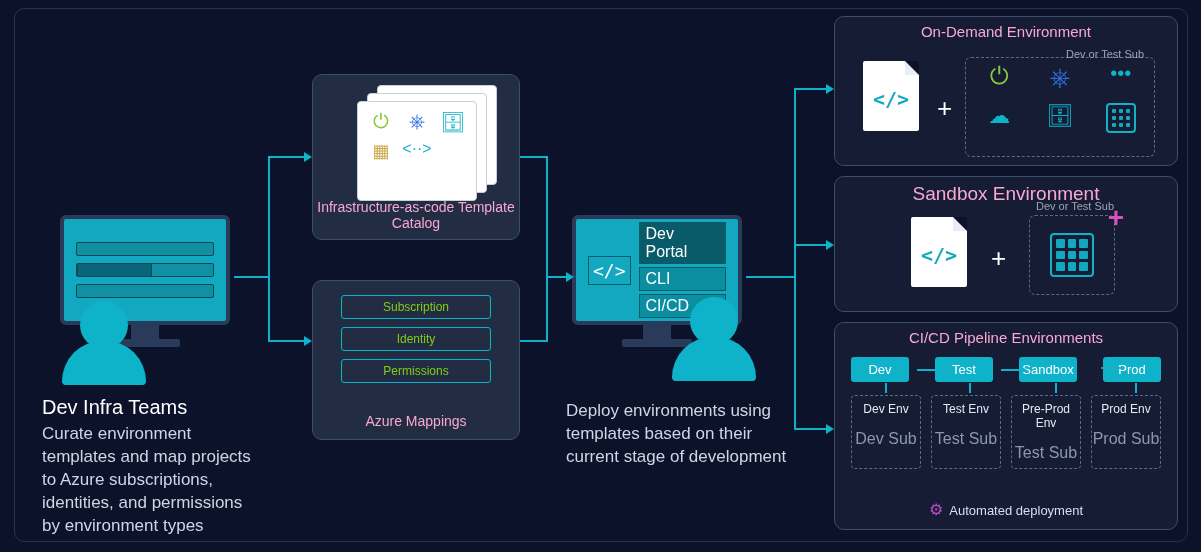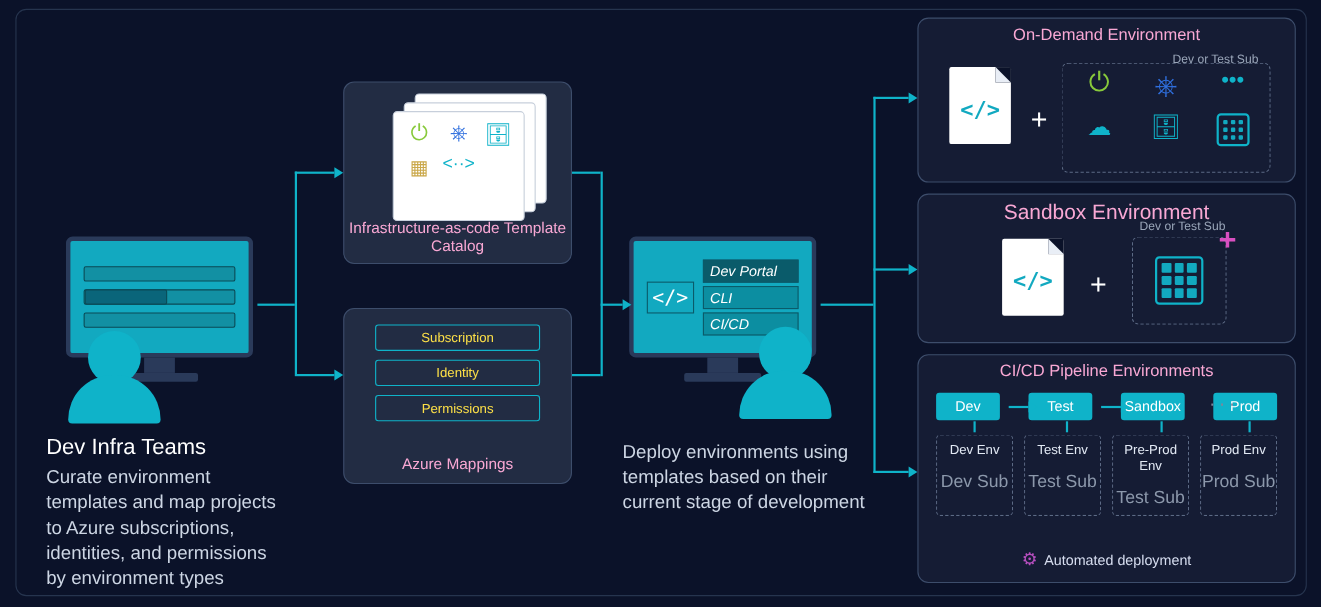--- a/index.html
+++ b/index.html
@@ -16,21 +16,21 @@
   position: absolute;
   border: 1px solid #3d4d6b;
   border-radius: 10px;
   background: rgba(40,50,75,0.35);
 }
 .box.light { background: rgba(55,65,90,0.55); }
 .label { color: #f9a8d4; font-size: 14px; text-align: center; }
 .small { font-size: 11px; color: #9aa6b9; text-align: center; }
 .title-white { color: #ffffff; font-size: 20px; }
 .desc { color: #cdd6e4; font-size: 17px; line-height: 1.35; }
-.chip-outline { border: 1px solid #0fb3c9; color: #fde047; font-size: 12px; text-align: center; padding: 4px 6px; border-radius: 3px; }
+.chip-outline { border: 1px solid #0fb3c9; color: #84cc16; font-size: 12px; text-align: center; padding: 4px 6px; border-radius: 3px; }
 .stage { background: #0fb3c9; color: #fff; font-size: 13px; text-align: center; border-radius: 3px; padding: 5px 0; }
 .envbox { border: 1px dashed #5c6a85; border-radius: 4px; text-align: center; padding-top: 6px; }
 .envbox .nm { font-size: 12px; color: #e2e9f4; }
 .envbox .sb { font-size: 16px; color: #8c98ab; margin-top: 14px; }
 
 
 .monitor {
   position: absolute;
 }
 .monitor .screen {
@@ -39,21 +39,21 @@
 }
 .monitor .bar { height: 14px; border:1px solid #0a4a56; background:#1290a3; border-radius:2px; }
 .monitor .bar.fill { background:#0a657a; width:55%; }
 .monitor .stand { width:28px; height:14px; background:#2a3a5a; margin:0 auto; }
 .monitor .base { width:70px; height:8px; background:#2a3a5a; margin:0 auto; border-radius:2px; }
 .monitor .head { position:absolute; width:48px; height:48px; border-radius:50%; background:#0fb3c9; }
 .monitor .body { position:absolute; width:84px; height:44px; border-radius:44px 44px 4px 4px; background:#0fb3c9; }
 
 
 .devlist { display:flex; flex-direction:column; gap:3px; }
-.devlist .row { font-size:13px; color:#fff; border:1px solid #0a5b6a; padding:2px 6px; background:#0c8ea1;font-style:italic; }
+.devlist .row { font-size:16px; color:#fff; border:1px solid #0a5b6a; padding:2px 6px; background:#0c8ea1; }
 .devlist .row.sel { background:#0a5b6a; }
 
 
 .cards { position:absolute; }
 .card { position:absolute; width:120px; height:100px; background:#fff; border-radius:4px; border:1px solid #c7cfdb; }
 .cards .c1{ left:20px; top:0; } .cards .c2{ left:10px; top:8px; } .cards .c3{ left:0; top:16px; }
 
 
 .docicon { position:relative; width:56px; height:70px; background:#fff; border-radius:2px; }
 .docicon::after{ content:""; position:absolute; right:0; top:0; width:0;height:0; border-top:14px solid #0b1229; border-left:14px solid #e9eef6;}

